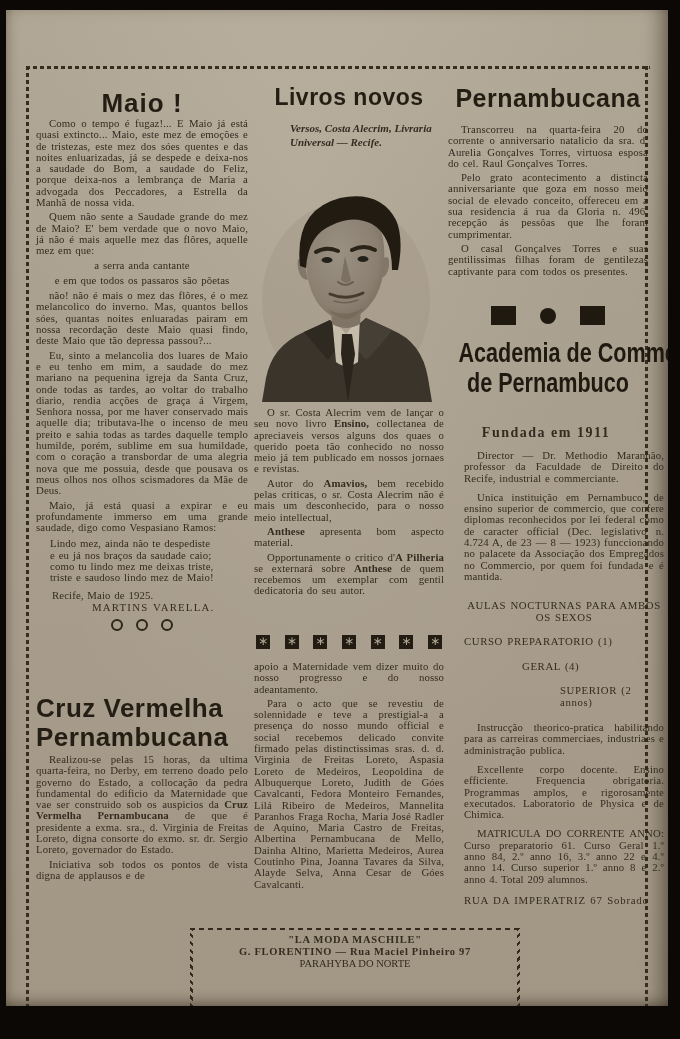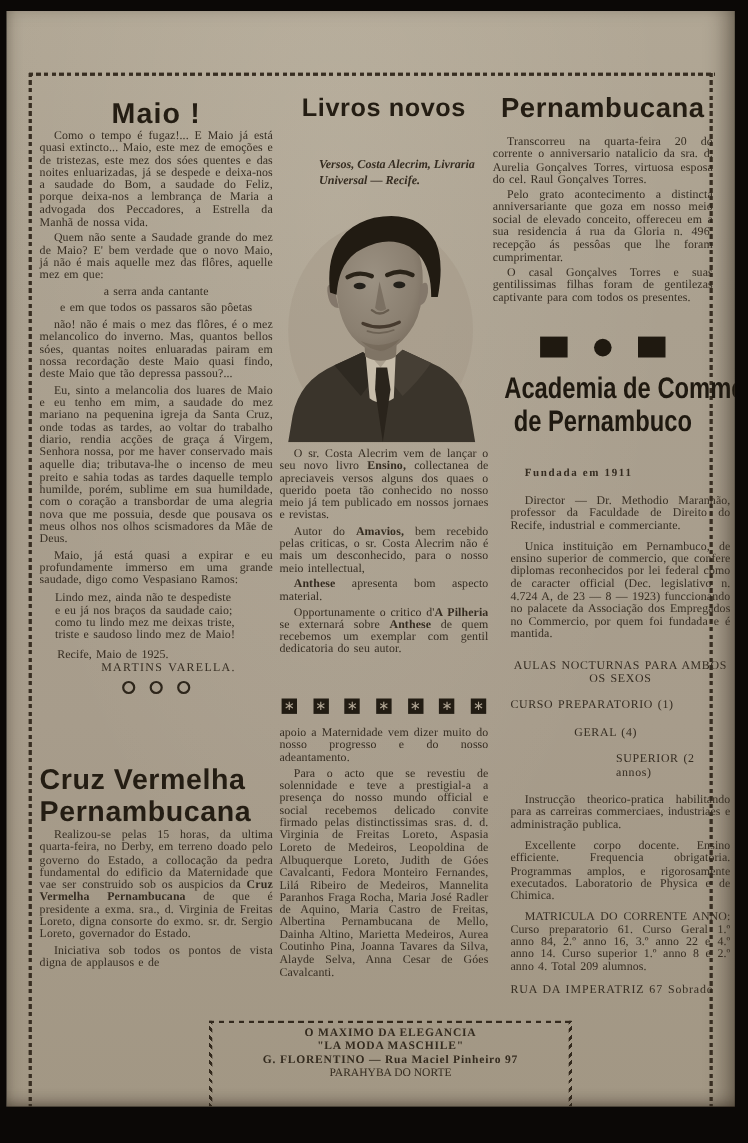--- a/index.html
+++ b/index.html
@@ -42,38 +42,38 @@
   .verse{text-align:center;text-indent:0 !important;margin:3px 0 4px !important;}
   .verse-l{text-indent:0 !important;margin:0 0 0 14px !important;text-align:left;}
   .dateline{text-indent:0 !important;margin:6px 0 0 16px !important;text-align:left;}
   .byline{text-indent:0 !important;margin:1px 0 0 56px !important;letter-spacing:1.2px;text-align:left;}
   .rings{display:flex;justify-content:center;gap:13px;margin-top:6px;}
   .ring{width:8px;height:8px;border:2.5px solid #2e261b;border-radius:50%;}
 
   #cruz-body{left:30px;top:744px;width:212px;}
 
   #livros-lead{left:248px;top:112px;width:186px;font-size:11px;line-height:13.5px;
-    font-weight:700;font-style:italic;padding-left:36px;box-sizing:border-box;text-align:left;margin-top:22px;}
+    font-weight:700;font-style:italic;padding-left:36px;box-sizing:border-box;text-align:left;}
   #photo{left:252px;top:172px;width:176px;height:220px;}
   #livros-body{left:248px;top:397px;width:190px;}
   #stars{left:250px;top:625px;width:186px;display:flex;justify-content:space-between;}
   .star-cell{width:14px;height:14px;background:#221c13;color:#b2a795;font-size:12px;
     line-height:13px;text-align:center;font-family:"DejaVu Sans", sans-serif;}
   #cruz-cont{left:248px;top:651px;width:190px;}
 
   #ann-body{left:442px;top:114px;width:200px;}
   #deco{left:442px;top:296px;width:200px;display:flex;justify-content:center;align-items:center;gap:24px;}
   .deco-sq{width:25px;height:19px;background:#1f1910;}
   .deco-dot{width:16px;height:16px;border-radius:50%;background:#1f1910;}
 
   #acad-title{left:430px;top:328px;width:224px;text-align:center;}
   #acad-title .tline{font-family:"Liberation Sans",sans-serif;font-weight:700;color:#1f1910;
     font-size:27px;line-height:30px;white-space:nowrap;transform:scaleX(.8);transform-origin:50% 50%;}
-  #acad-founded{left:420px;top:415px;width:200px;text-align:center;font-weight:700;
-    font-size:10px;letter-spacing:1.5px;}
+  #acad-founded{left:440px;top:415px;width:200px;text-align:center;font-weight:700;
+    font-size:14px;letter-spacing:1.5px;}
   #acad-body{left:458px;top:440px;width:200px;}
   .caps-center{text-align:center;text-indent:0 !important;letter-spacing:.6px;margin:18px 0 0 !important;}
   .curso{text-indent:0 !important;margin:13px 0 0 !important;letter-spacing:.6px;text-align:left;}
   .geral{text-indent:0 !important;margin:14px 0 0 58px !important;letter-spacing:.6px;text-align:left;}
   .superior{text-indent:0 !important;margin:13px 0 0 96px !important;letter-spacing:.6px;text-align:left;}
   .mt14{margin-top:14px !important;}
   .mt8{margin-top:8px !important;}
   .address{text-indent:0 !important;margin:10px 0 0 !important;letter-spacing:.8px;text-align:left;}
 
   #ad-box{left:184px;top:918px;width:330px;height:78px;text-align:center;
@@ -217,19 +217,18 @@
     <p class="mt14">Instrucção theorico-pratica habilitando para as carreiras commerciaes, industriaes e administração publica.</p>
     <p class="mt8">Excellente corpo docente. Ensino efficiente. Frequencia obrigatoria. Programmas amplos, e rigorosamente executados. Laboratorio de Physica e de Chimica.</p>
     <p class="mt8">MATRICULA DO CORRENTE ANNO: Curso preparatorio 61. Curso Geral 1.º anno 84, 2.º anno 16, 3.º anno 22 e 4.º anno 14. Curso superior 1.º anno 8 e 2.º anno 4. Total 209 alumnos.</p>
     <p class="address">RUA DA IMPERATRIZ 67 Sobrado</p>
   </div>
 
   <div class="blk" id="ad-box">
     <div class="ad-b-top"></div>
     <div class="ad-b-left"></div>
     <div class="ad-b-right"></div>
-    <p class="ad-line ad-bold">O MAXIMO DA ELEGANCIA</p>
     <p class="ad-line ad-bold">"LA MODA MASCHILE"</p>
     <p class="ad-line ad-bold">G. FLORENTINO — Rua Maciel Pinheiro 97</p>
     <p class="ad-line">PARAHYBA DO NORTE</p>
 
   </div>
 </div>
 
 </body></html>

